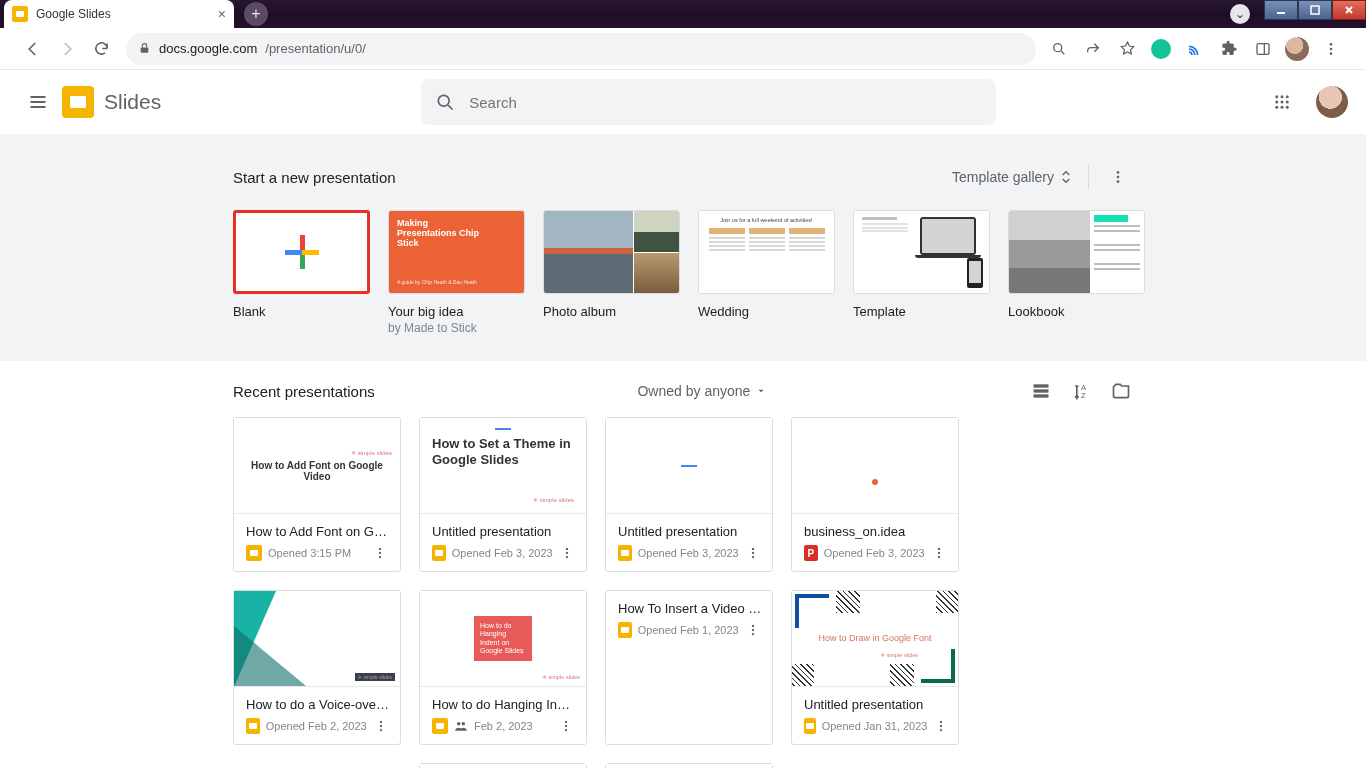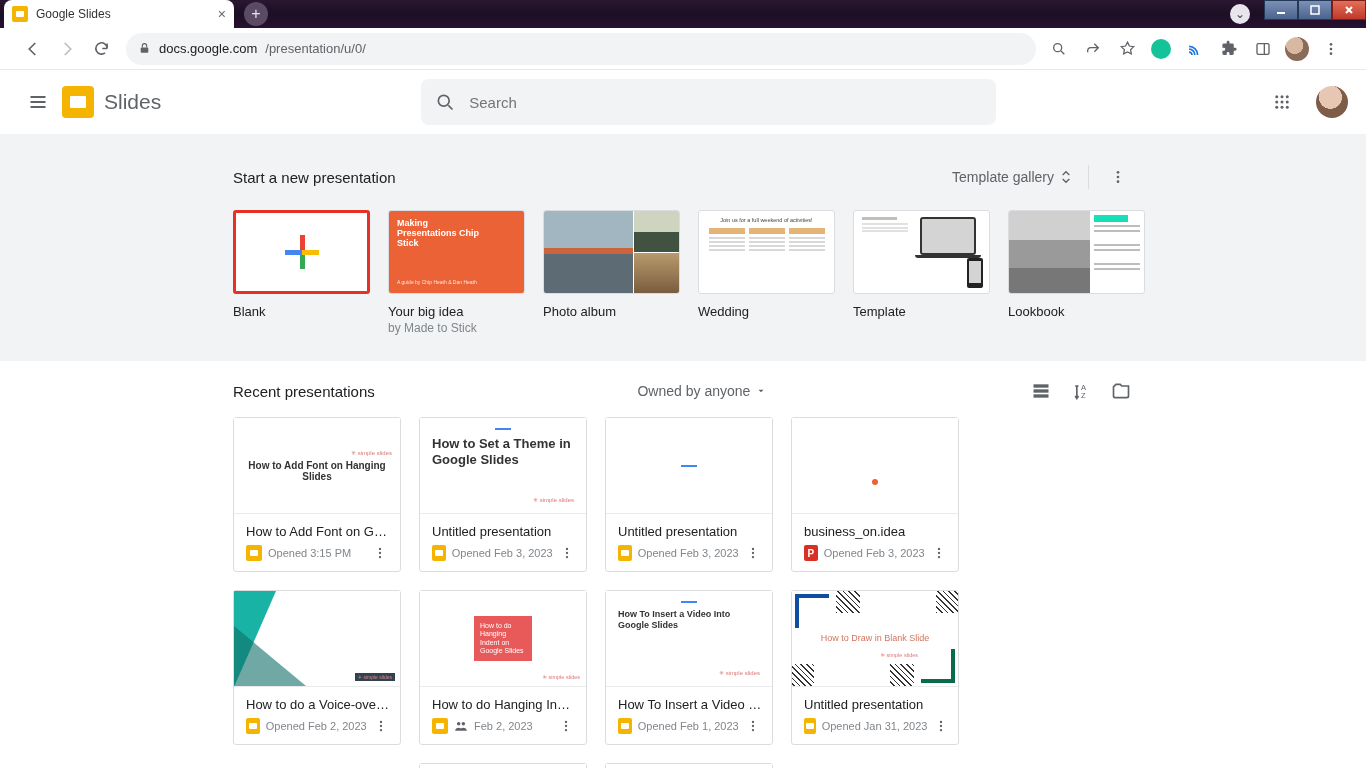--- a/index.html
+++ b/index.html
@@ -465,21 +465,21 @@
               <path d="M3 7l3-3h5l2 2h8v12a2 2 0 0 1-2 2H5a2 2 0 0 1-2-2z"></path>
             </svg>
           </div>
       </div>
     </div>
 
     <div class="card-grid" id="card-grid">
         <div class="pcard">
           <div class="pthumb rth1" style="flex-direction: column;">
             <div class="logo">✳ simple slides</div>
-            <div class="txt">How to Add Font on Hanging Slides</div>
+            <div class="txt">How to Add Font on Google Video</div>
           </div>
           <div class="pmeta">
             <div class="pname">How to Add Font on Goo…</div>
             <div class="pline">
               <div class="fico"></div>
               <span class="optxt">Opened 3:15 PM</span>
               <span class="more">
                 <svg width="14" height="14" viewBox="0 0 24 24" fill="currentColor">
                   <circle cx="12" cy="5" r="2"></circle>
                   <circle cx="12" cy="12" r="2"></circle>
@@ -593,25 +593,20 @@
                 <svg width="14" height="14" viewBox="0 0 24 24" fill="currentColor">
                   <circle cx="12" cy="5" r="2"></circle>
                   <circle cx="12" cy="12" r="2"></circle>
                   <circle cx="12" cy="19" r="2"></circle>
                 </svg>
               </span>
             </div>
           </div>
         </div>
         <div class="pcard">
-          <div class="pthumb rth7">
-            <div class="bar"></div>
-            <div class="txt">How To Insert a Video Into Google Slides</div>
-            <div class="lg">✳ simple slides</div>
-          </div>
           <div class="pmeta">
             <div class="pname">How To Insert a Video Int…</div>
             <div class="pline">
               <div class="fico"></div>
               <span class="optxt">Opened Feb 1, 2023</span>
               <span class="more">
                 <svg width="14" height="14" viewBox="0 0 24 24" fill="currentColor">
                   <circle cx="12" cy="5" r="2"></circle>
                   <circle cx="12" cy="12" r="2"></circle>
                   <circle cx="12" cy="19" r="2"></circle>
@@ -620,21 +615,21 @@
             </div>
           </div>
         </div>
         <div class="pcard">
           <div class="pthumb rth8">
             <div class="frame"></div>
             <div class="hatch h1"></div>
             <div class="hatch h2"></div>
             <div class="hatch h3"></div>
             <div class="hatch h4"></div>
-            <div class="txt">How to Draw in Blank Slide</div>
+            <div class="txt">How to Draw in Google Font</div>
             <div class="lg">✳ simple slides</div>
           </div>
           <div class="pmeta">
             <div class="pname">Untitled presentation</div>
             <div class="pline">
               <div class="fico"></div>
               <span class="optxt">Opened Jan 31, 2023</span>
               <span class="more">
                 <svg width="14" height="14" viewBox="0 0 24 24" fill="currentColor">
                   <circle cx="12" cy="5" r="2"></circle>

